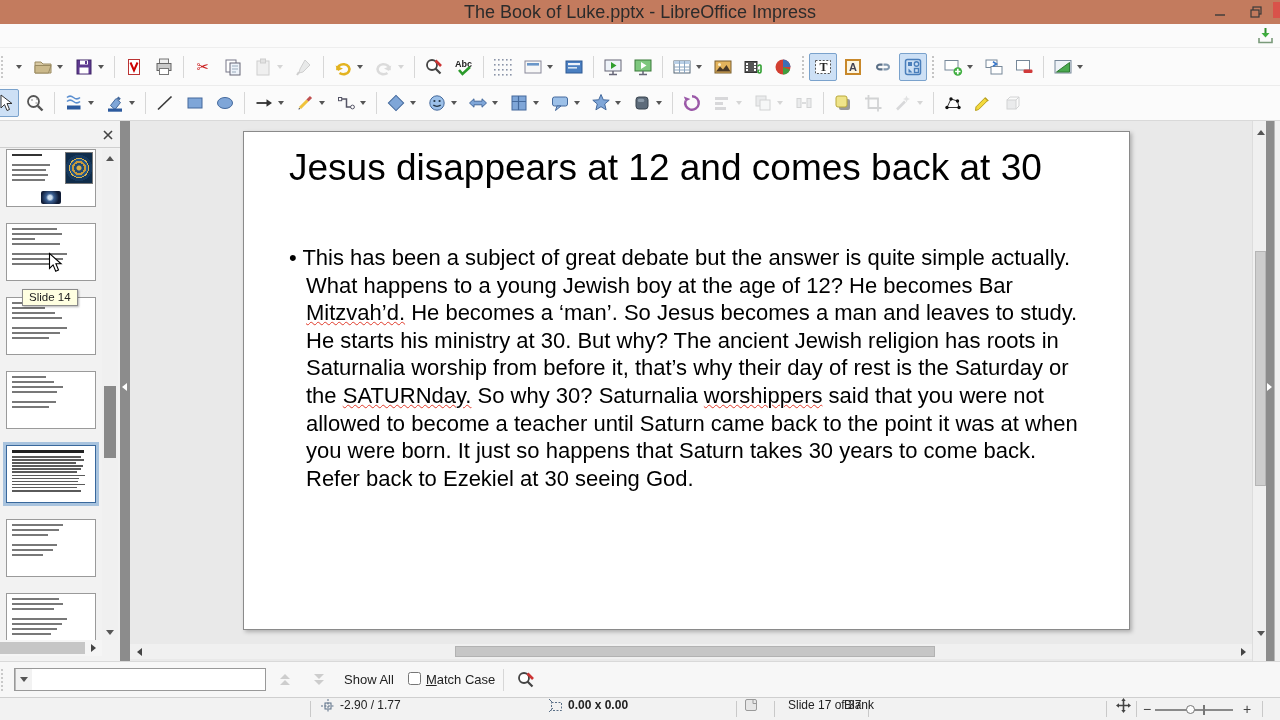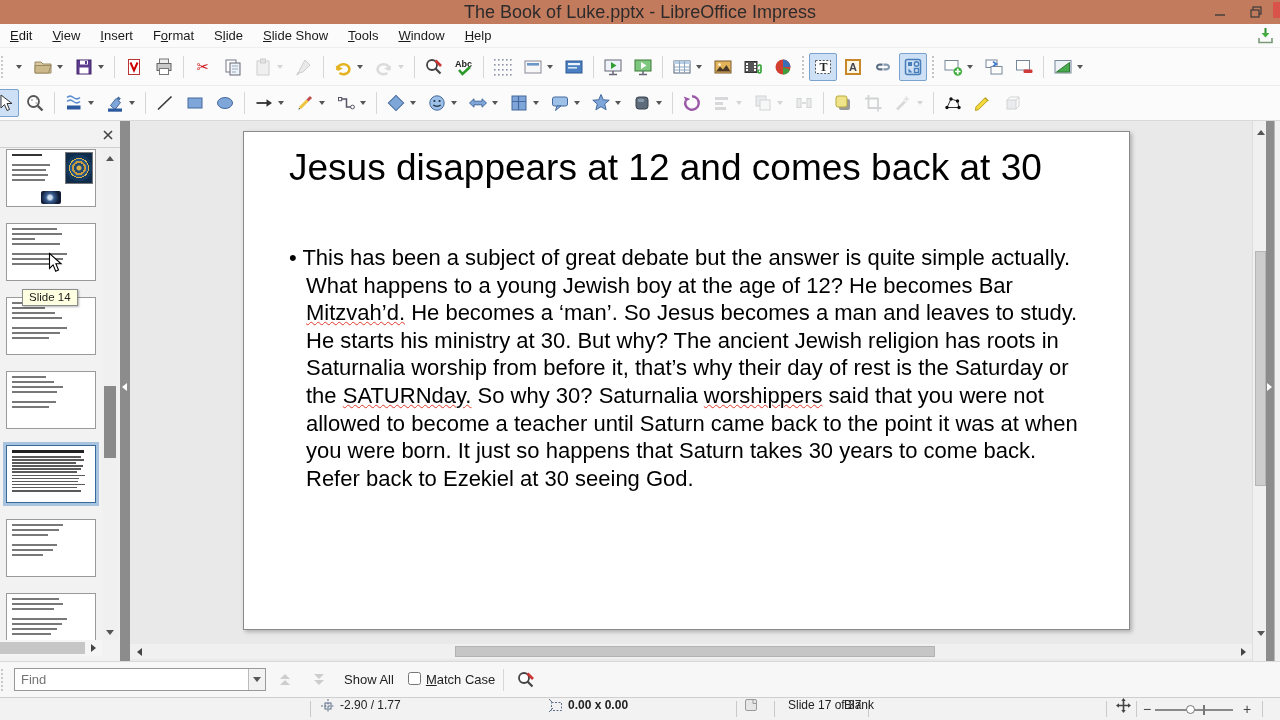--- a/index.html
+++ b/index.html
@@ -142,31 +142,20 @@
         <svg width="12" height="12">
           <rect x="3" y="1" width="8" height="7" fill="none" stroke="#3a3a3a" stroke-width="1.2"></rect>
           <rect x="1" y="4" width="8" height="7" fill="#c37b5e" stroke="#3a3a3a" stroke-width="1.2"></rect>
         </svg>
       </div>
     </div>
     <div class="close-sliver"></div>
   </div>
 
   <div class="menubar">
-    <div id="menubar-items" style="display:flex;">
-        <div class="mi"><u>E</u>dit</div>
-        <div class="mi"><u>V</u>iew</div>
-        <div class="mi"><u>I</u>nsert</div>
-        <div class="mi">F<u>o</u>rmat</div>
-        <div class="mi">S<u>l</u>ide</div>
-        <div class="mi"><u>S</u>lide Show</div>
-        <div class="mi"><u>T</u>ools</div>
-        <div class="mi"><u>W</u>indow</div>
-        <div class="mi"><u>H</u>elp</div>
-      </div>
     <div class="menu-update">
       <svg width="17" height="17">
         <path d="M8.5 1v7" stroke="#2f8f2f" stroke-width="2"></path>
         <path d="M4.5 6l4 4.5 4-4.5z" fill="#3fae3f"></path>
         <path d="M2 11v4.5h13V11" fill="none" stroke="#7a9a7a" stroke-width="1.6"></path>
       </svg>
     </div>
   </div>
 
   <div class="toolbar tb1" id="tb-standard">
@@ -850,21 +839,20 @@
 
     <div class="handle-right">
       <div class="hr-tri"></div>
     </div>
     <div class="side-sliver"></div>
   </div>
 
   <div class="findbar">
     <div class="grip"></div>
     <div class="find-combo">
-      <input type="text" placeholder="Find" style="">
       <div class="combo-btn">
           <div class="tri tri-down"></div>
         </div>
     </div>
     <div class="nav-btn">
       <div class="chev up"></div>
       <div class="chev up"></div>
     </div>
     <div class="nav-btn">
       <div class="chev down"></div>

